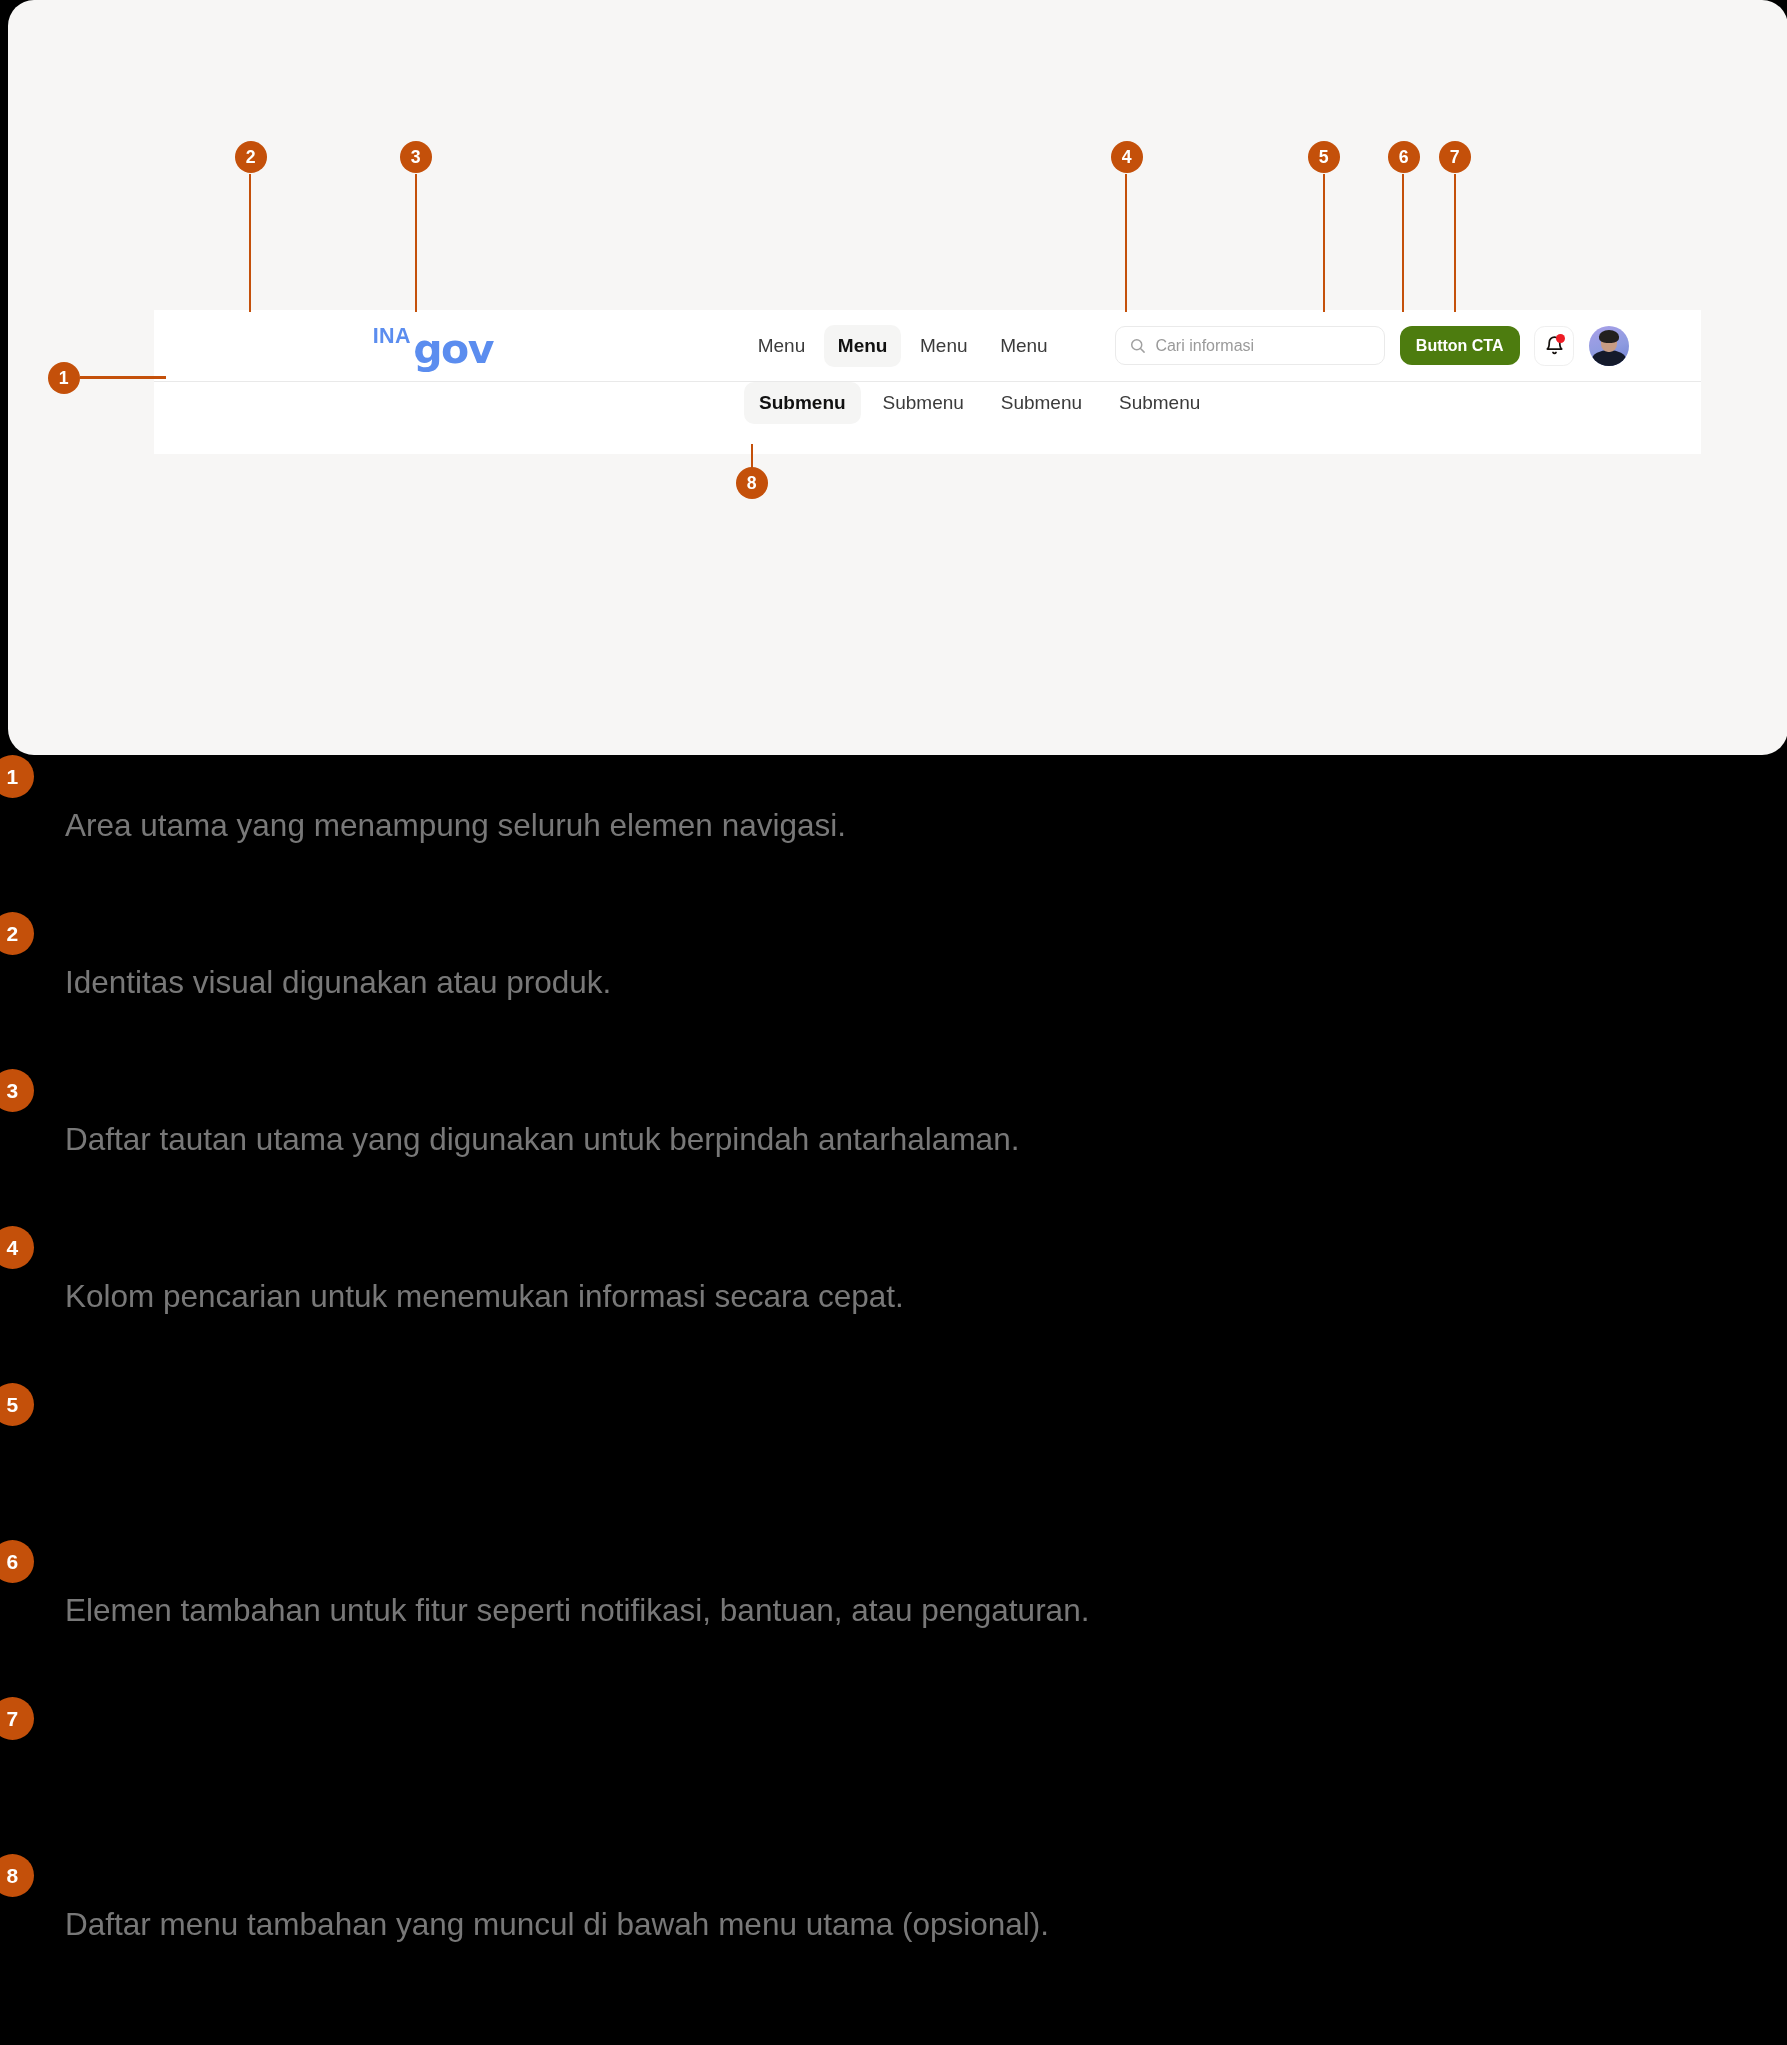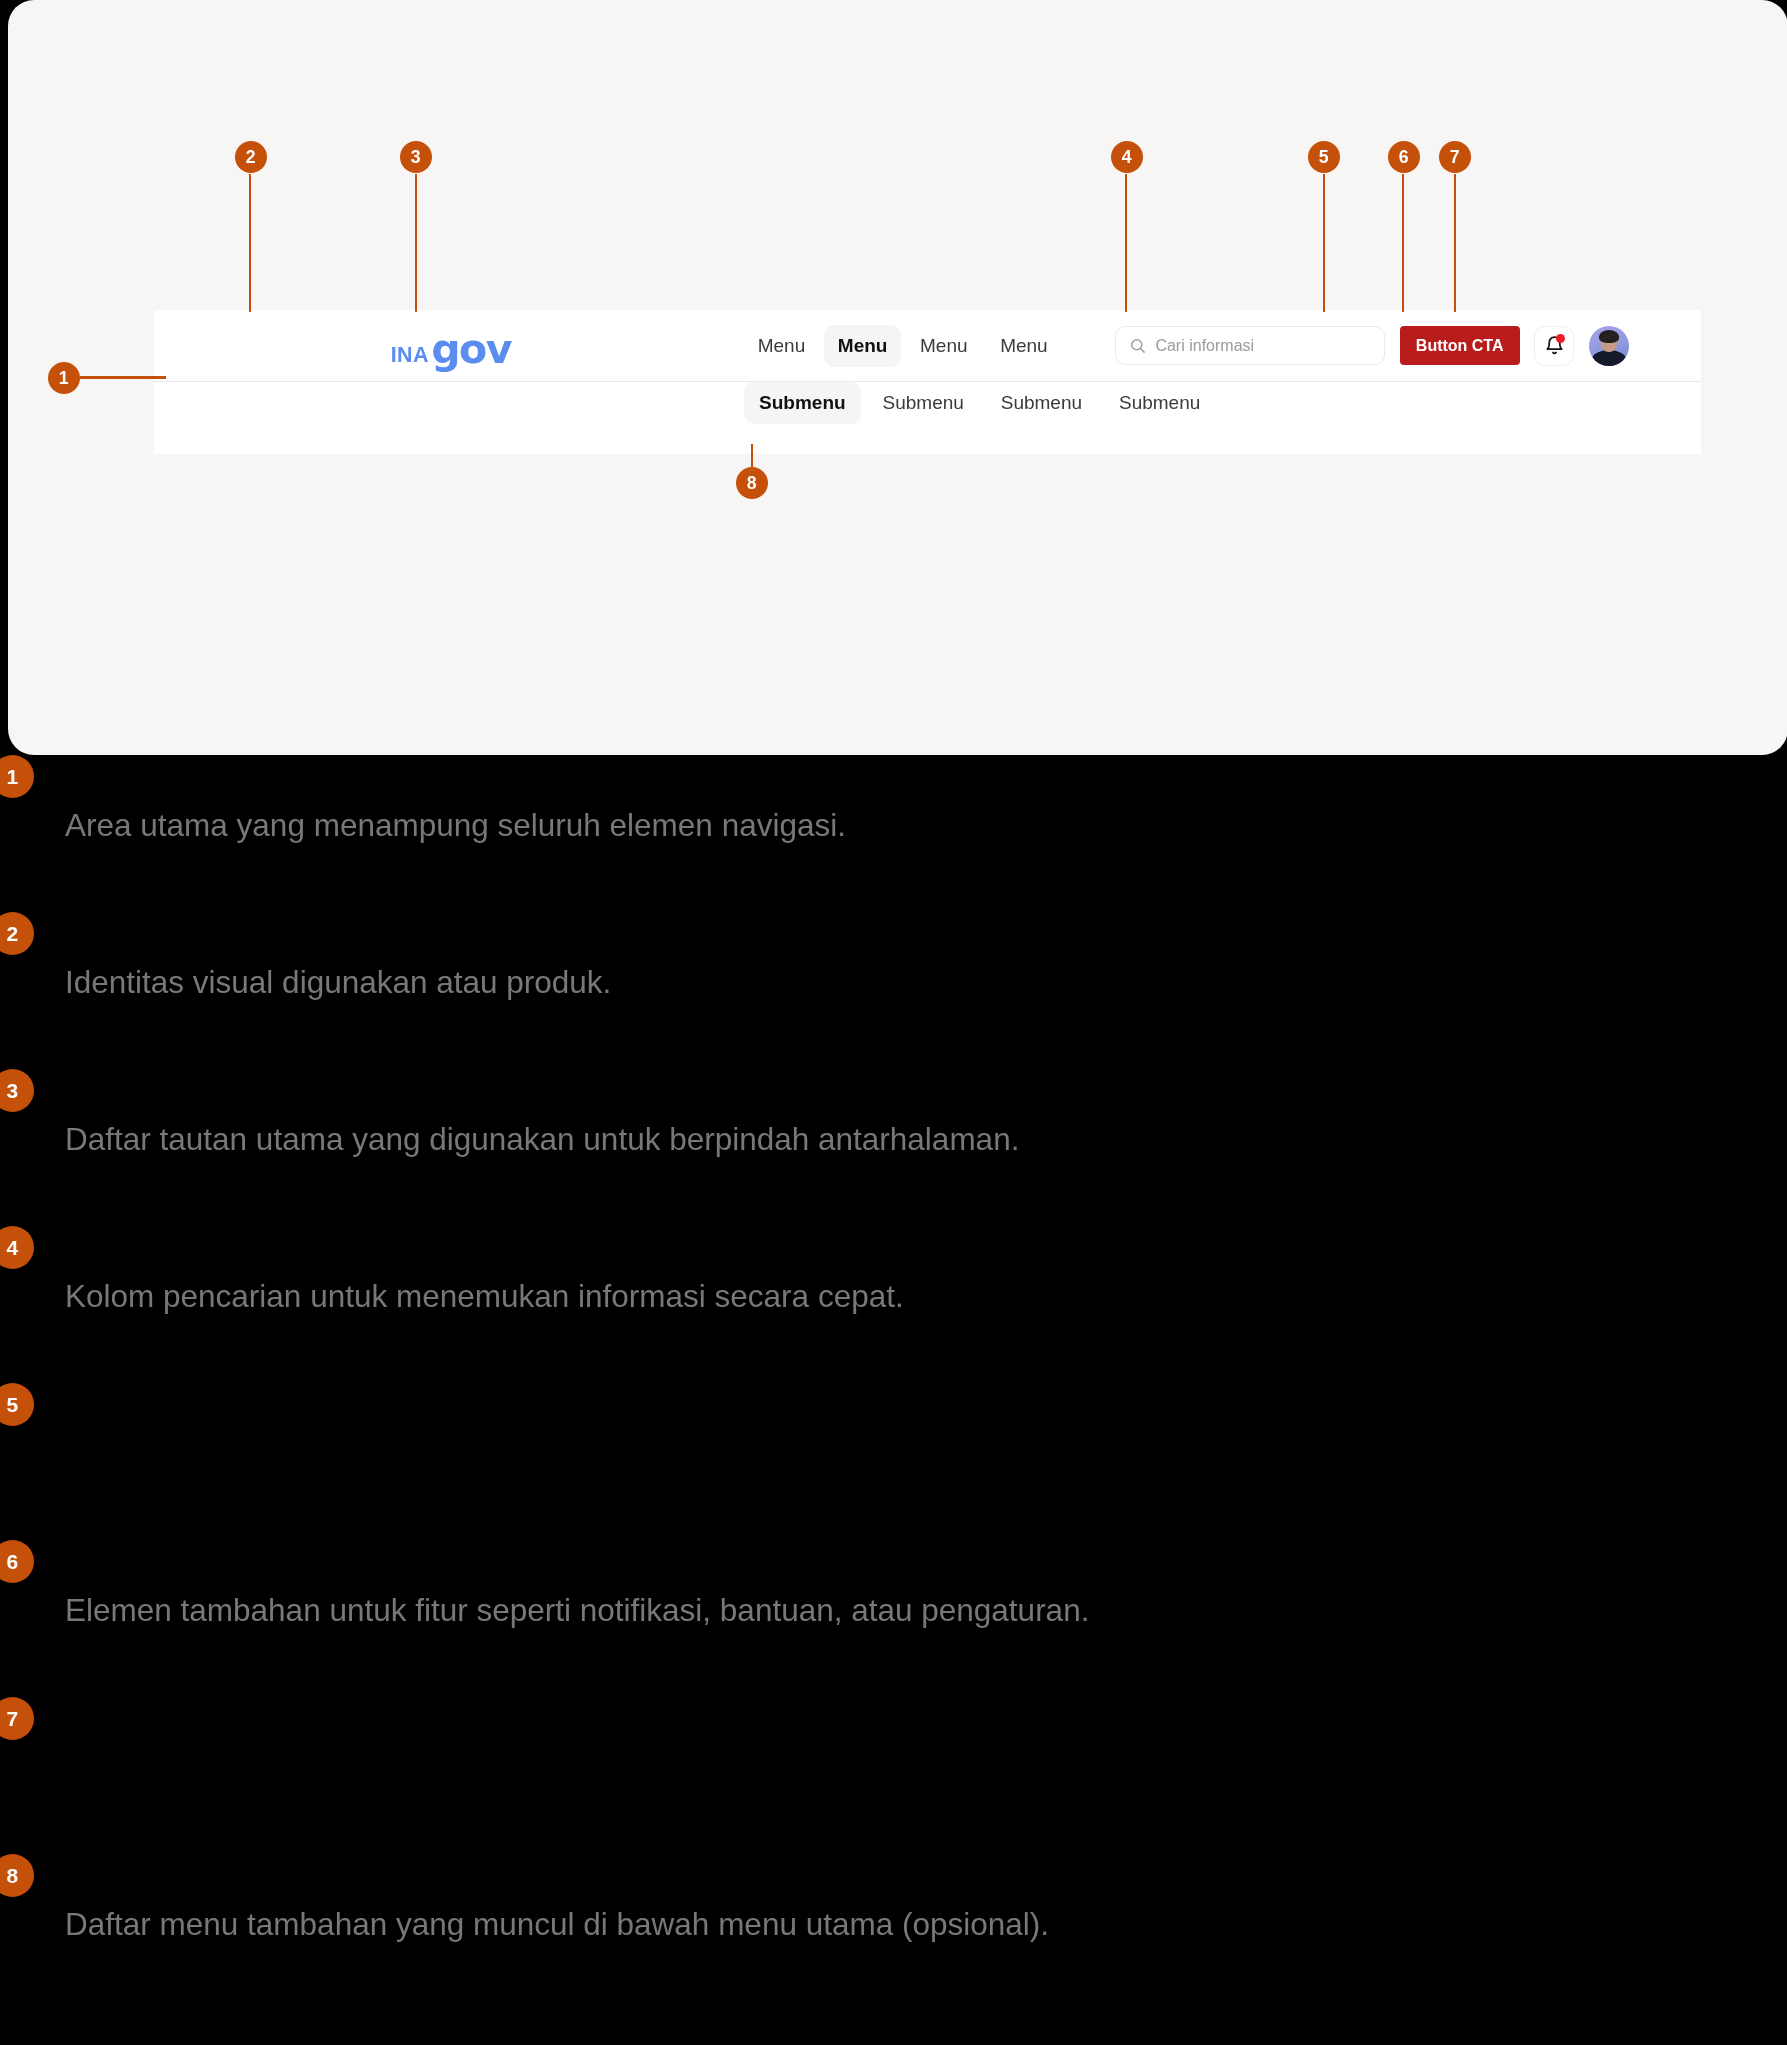--- a/index.html
+++ b/index.html
@@ -42,23 +42,22 @@
     border-bottom: 1.5px solid #E9E9E9;
     background: #FFFFFF;
   }
 
   .logo {
     position: absolute;
     left: 219px;
     top: 50%;
     transform: translateY(-50%);
     display: flex;
-    align-items: flex-end;
+    align-items: flex-start;
     user-select: none;
-    margin-left: 18px;
   }
   .logo-ina {
     font-family: "Liberation Sans", sans-serif;
     font-weight: 700;
     font-size: 21.5px;
     letter-spacing: 0.4px;
     color: #5B8DEF;
     line-height: 1;
   }
   .logo-gov {
@@ -124,26 +123,26 @@
     outline: none;
     font-family: "Liberation Sans", sans-serif;
     font-size: 16px;
     color: #555555;
     background: transparent;
     width: 100%;
   }
   .search-input::placeholder { color: #9A9A9A; }
 
   .cta-button {
-    background: #b91c1c;
+    background: #4d7c0f;
     color: #FFFFFF;
     font-size: 16px;
     font-weight: 700;
     border: none;
-    border-radius: 4px;
+    border-radius: 12px;
     padding: 10.7px 16px;
     cursor: pointer;
     white-space: nowrap;
     font-family: "Liberation Sans", sans-serif;
   }
 
   .icon-button {
     width: 40px;
     height: 40px;
     border: 1.5px solid #EFEFEF;

